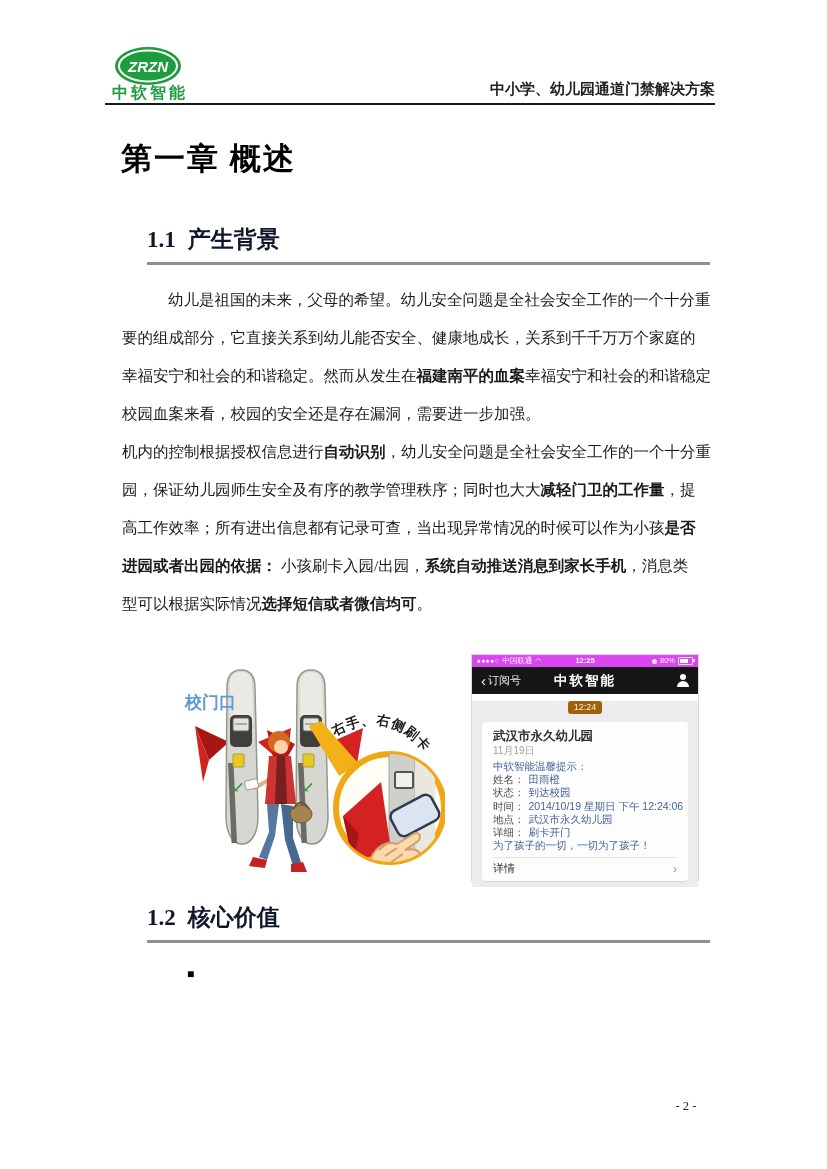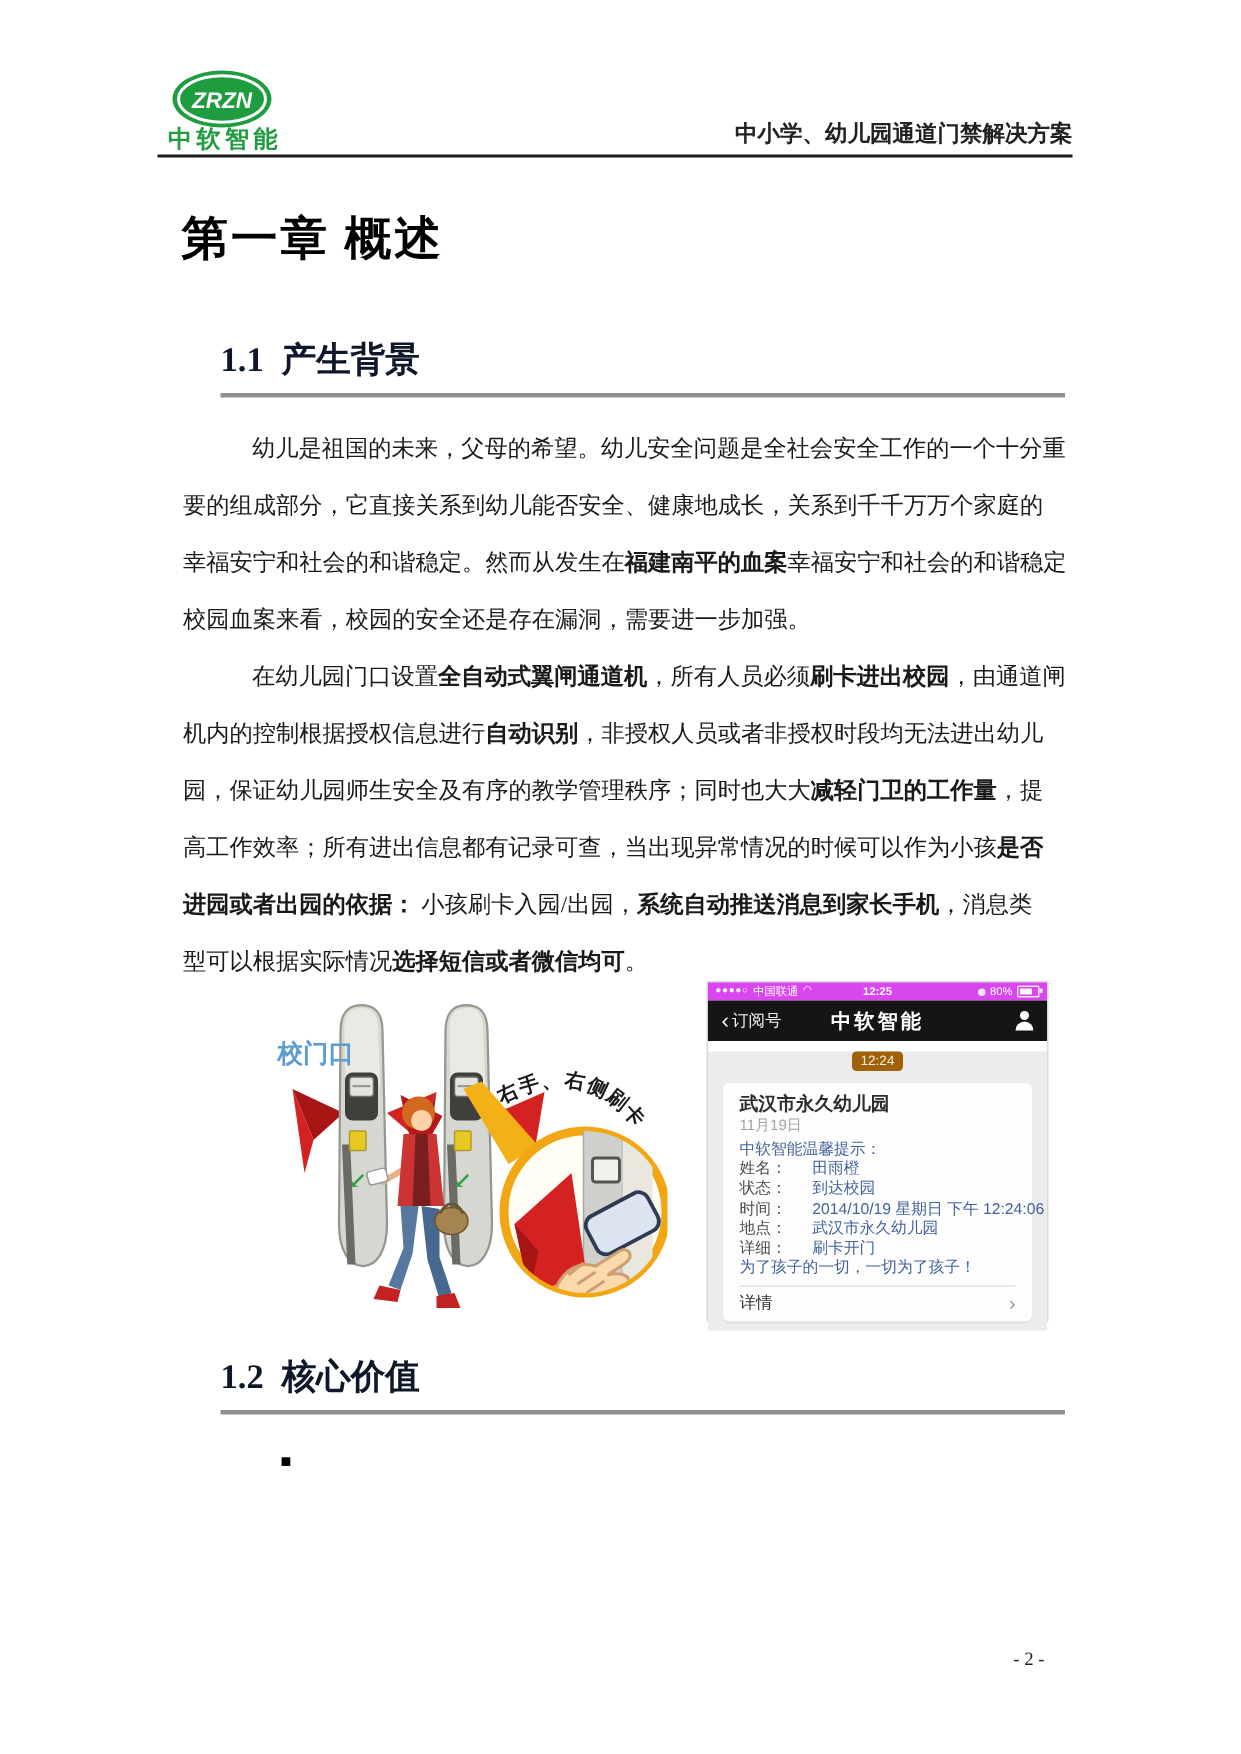--- a/index.html
+++ b/index.html
@@ -60,21 +60,21 @@
   .person-icon::after{content:"";position:absolute;left:.5px;top:7px;width:12px;height:9px;border-radius:6px 6px 0 0;background:#fff;}
   .p-chat{height:186px;background:#ececec;position:relative;}
   .chat-pill{margin:7px auto 0;width:fit-content;background:#a16207;color:#f0f0f0;
              font-size:9px;line-height:13px;padding:0 6px;border-radius:3px;}
   .msg-card{margin:8px 10px 0;background:#fdfdfd;border-radius:4px;padding:7px 11px 3px;
             box-shadow:0 1px 1px rgba(0,0,0,.08);}
   .card-title{font-size:12.5px;font-weight:bold;color:#2e2e2e;line-height:15px;}
   .card-date{font-size:10px;color:#a3a3a3;line-height:13px;margin-bottom:3px;}
   .msg-line{font-size:10.5px;line-height:13.2px;color:#44639b;white-space:nowrap;}
   .p-field{font-size:10.5px;line-height:13.2px;white-space:nowrap;}
-  .p-label{color:#4c4c4c;margin-right:17px;}
+  .p-label{color:#4c4c4c;margin-right:4px;}
   .p-value{color:#44639b;}
   .card-divider{border-top:1px solid #e2e2e2;margin-top:5px;}
   .card-footer{display:flex;align-items:center;justify-content:space-between;
                font-size:11px;color:#2f2f2f;padding:3px 0 2px;}
   .card-footer .chev-r{color:#9a9a9a;font-size:13px;line-height:1;}
 </style>
 </head>
 <body>
 
 <div class="page">
@@ -94,22 +94,21 @@
   <div class="sec-head" style="top:224px;">
     <span class="num">1.1</span><span>产生背景</span>
   </div>
   <div class="sec-rule" style="top:262px;"></div>
 
   <div id="para-block">
       <div class="tline indent"><span>幼儿是祖国的未来，父母的希望。幼儿安全问题是全社会安全工作的一个十分重</span></div>
       <div class="tline"><span>要的组成部分，它直接关系到幼儿能否安全、健康地成长，关系到千千万万个家庭的</span></div>
       <div class="tline"><span>幸福安宁和社会的和谐稳定。然而从发生在</span><b>福建南平的血案</b><span>幸福安宁和社会的和谐稳定</span></div>
       <div class="tline"><span>校园血案来看，校园的安全还是存在漏洞，需要进一步加强。</span></div>
-      <div class="tline indent"><span>在幼儿园门口设置</span><b>全自动式翼闸通道机</b><span>，所有人员必须</span><b>刷卡进出校园</b><span>，由通道闸</span></div>
-      <div class="tline"><span>机内的控制根据授权信息进行</span><b>自动识别</b><span>，非授权人员或者非授权时段均无法进出幼儿</span></div>
+      <div class="tline"><span>机内的控制根据授权信息进行</span><b>自动识别</b><span>，幼儿安全问题是全社会安全工作的一个十分重</span></div>
       <div class="tline"><span>园，保证幼儿园师生安全及有序的教学管理秩序；同时也大大</span><b>减轻门卫的工作量</b><span>，提</span></div>
       <div class="tline"><span>高工作效率；所有进出信息都有记录可查，当出现异常情况的时候可以作为小孩</span><b>是否</b></div>
       <div class="tline"><b>进园或者出园的依据：</b><span> 小孩刷卡入园/出园，</span><b>系统自动推送消息到家长手机</b><span>，消息类</span></div>
       <div class="tline"><span>型可以根据实际情况</span><b>选择短信或者微信均可</b><span>。</span></div>
     </div>
 
   <div class="figure-cartoon">
     <svg width="262" height="220" viewBox="0 0 262 220">
       <defs>
         <g id="pillar">

